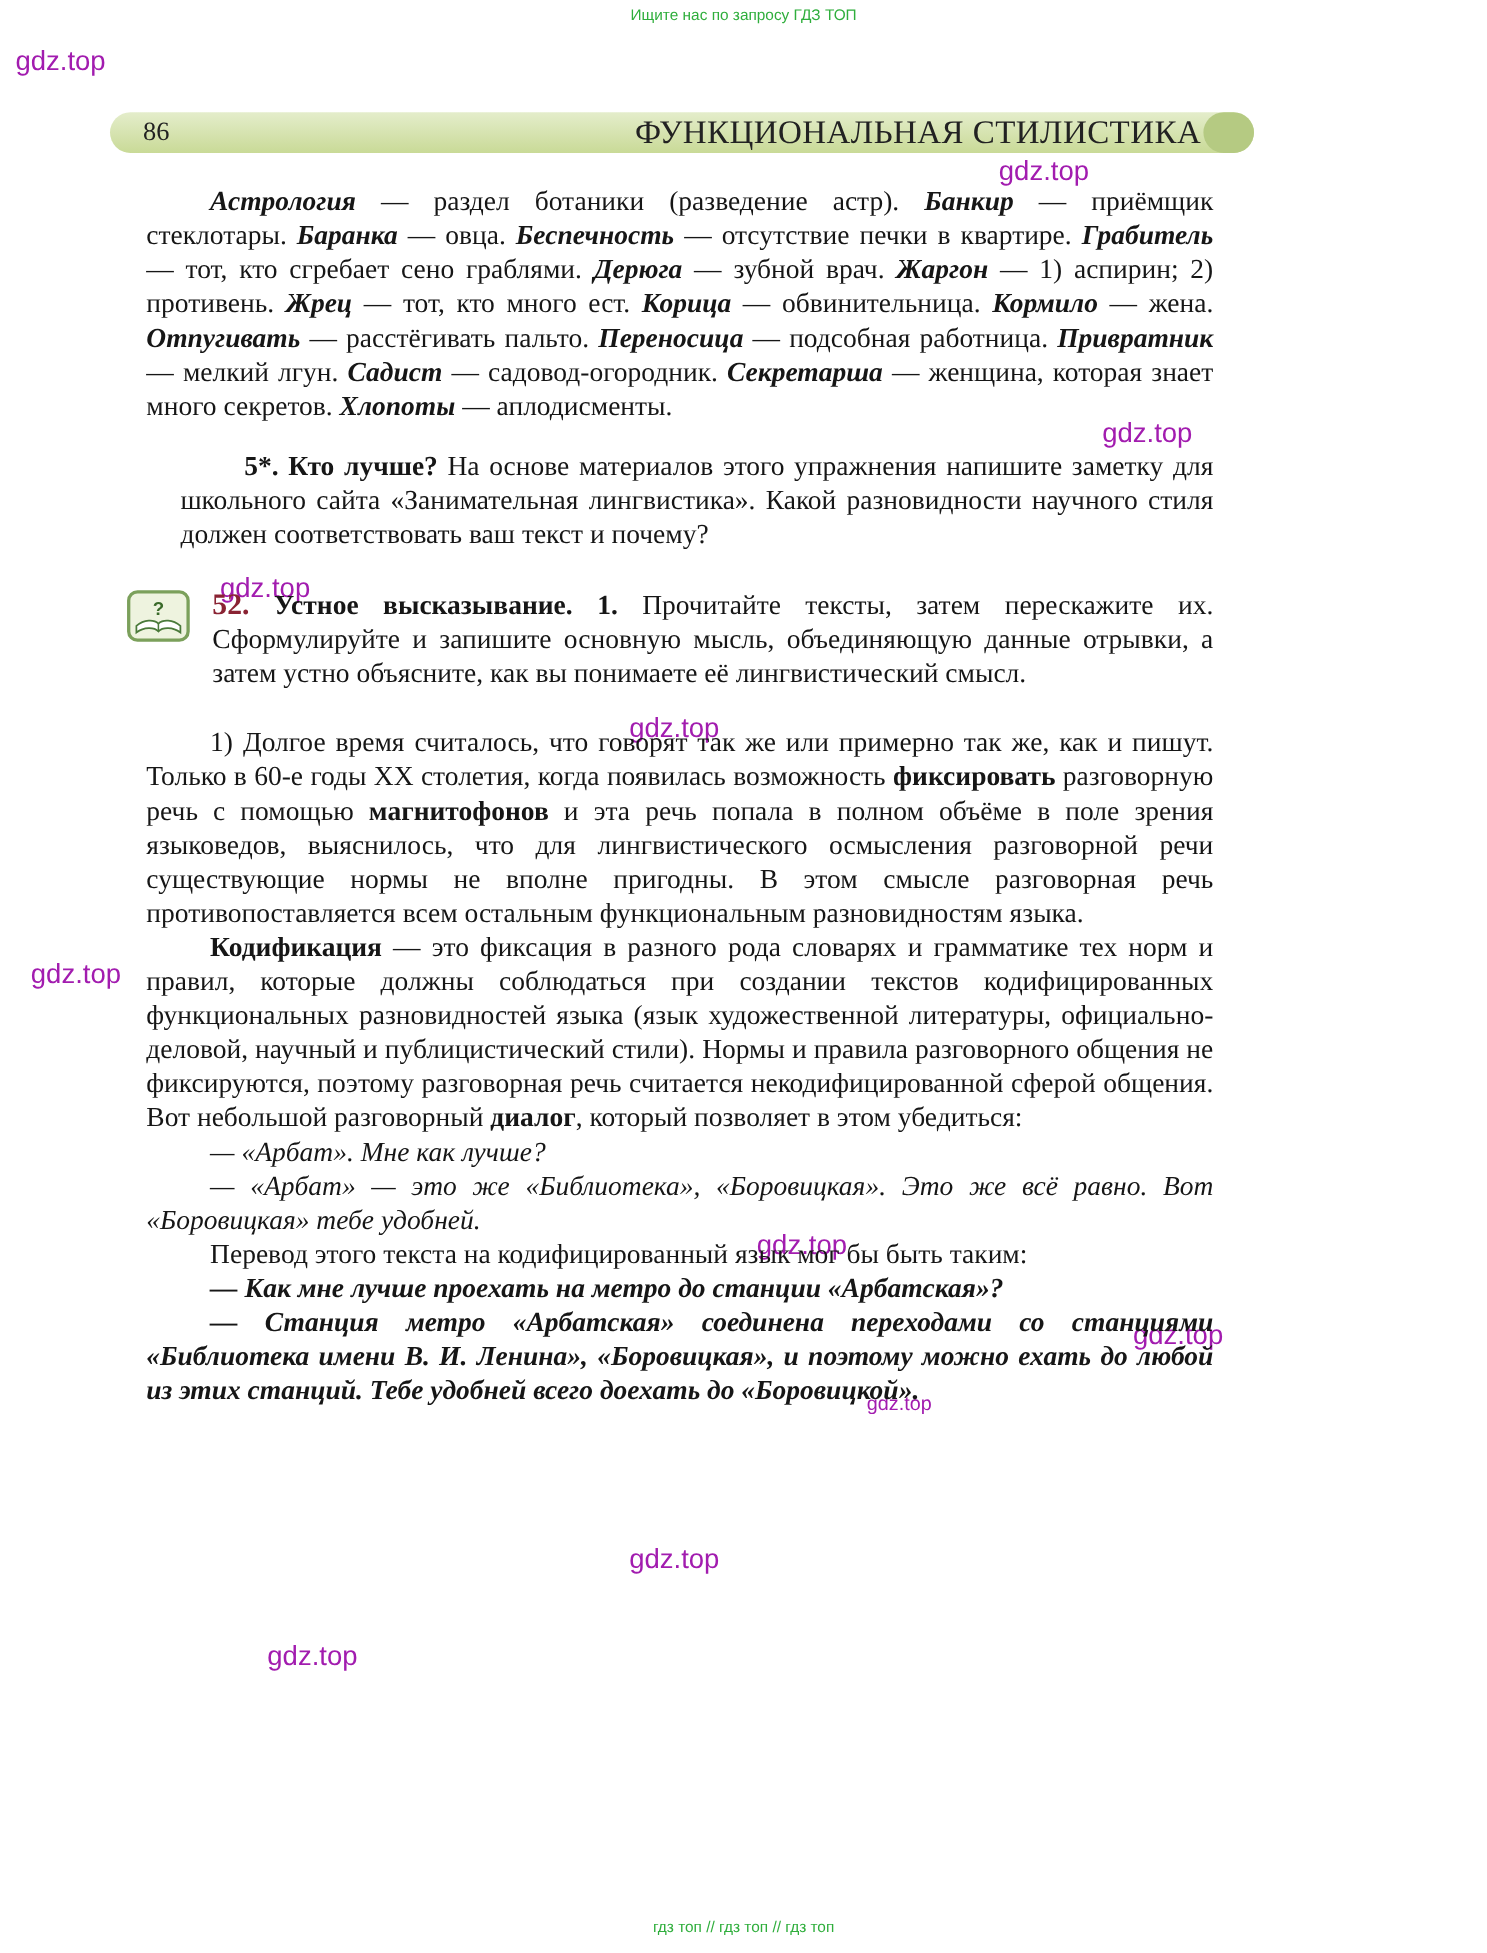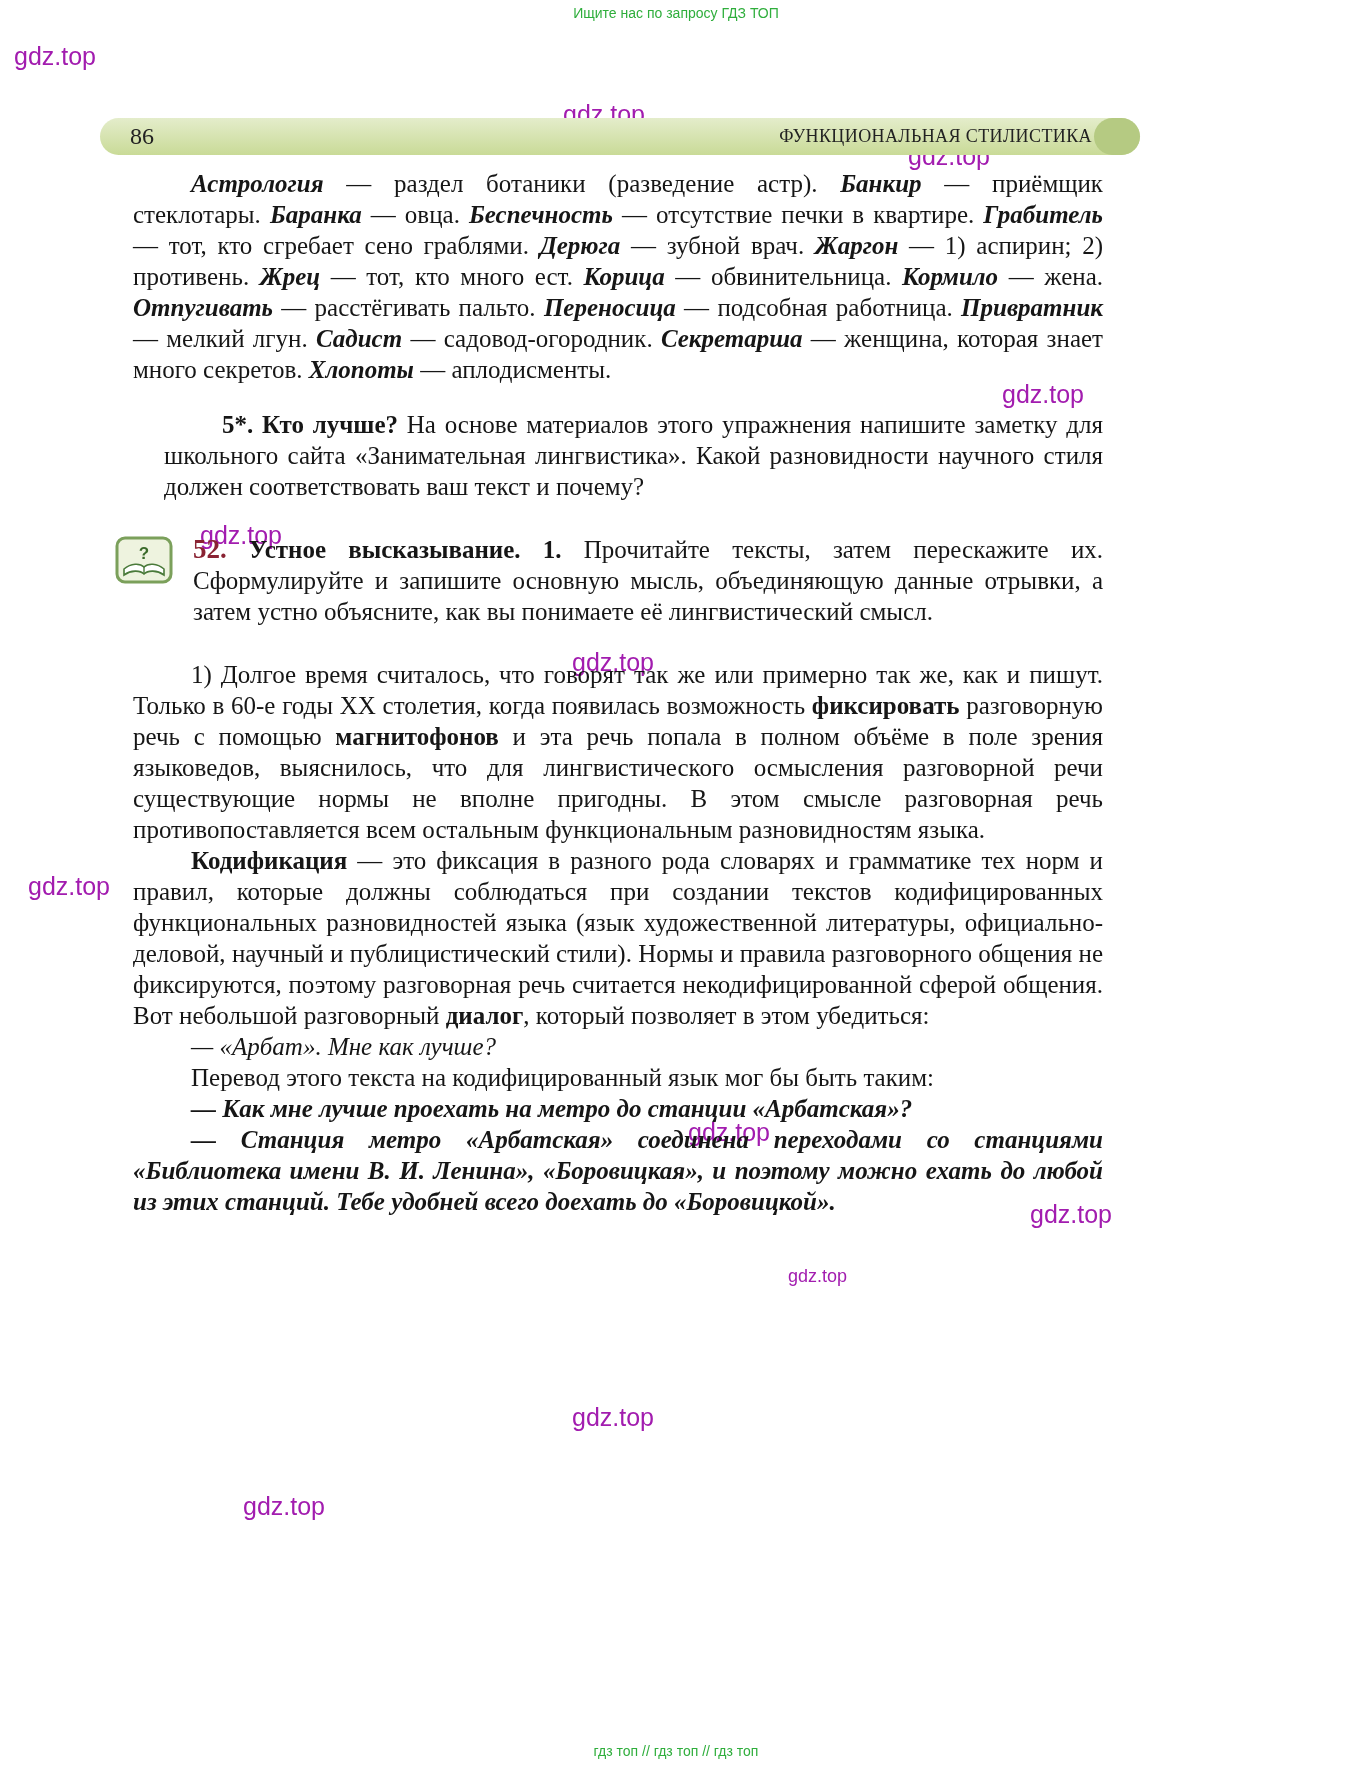--- a/index.html
+++ b/index.html
@@ -35,35 +35,35 @@
   .wm5 { top:521px; left:200px; }
   .wm6 { top:648px; left:572px; }
   .wm7 { top:872px; left:28px; }
   .wm8 { top:1118px; left:688px; }
   .wm9 { top:1200px; left:1030px; }
   .wm10 { top:1266px; left:788px; font-size:18px; }
   .wm11 { top:1403px; left:572px; }
   .wm12 { top:1492px; left:243px; }
 
   .header-bar {
-    position:absolute; top:118px; left:100px;
+    position:absolute; top:102px; left:100px;
     width:1040px; height:37px;
     border-radius:19px;
     background:linear-gradient(180deg, var(--header-bar-light,#e4edcb), var(--header-bar-dark,#c9da97));
     display:flex; align-items:center; justify-content:space-between;
     padding:0 48px 0 30px;
   }
   .header-bar::after {
     content:""; position:absolute; right:0; top:0;
     width:46px; height:100%;
     border-radius:19px;
     background:var(--header-cap,#b5ca82);
   }
   .page-num { font-size:24px; color:#222; }
-  .header-title { font-size:18px; color:#222; letter-spacing:0.4px; }
+  .header-title { font-size:30px; color:#222; letter-spacing:0.4px; }
 
   .content {
     position:absolute; top:168px; left:133px; width:970px;
     font-size:25px; line-height:31px;
     color:#161616;
     text-align:justify;
   }
   .para { text-align:justify; }
   .ind { text-indent:58px; }
   .task5 { margin-top:24px;margin-left:31px; }
@@ -127,20 +127,21 @@
       </span>
       <p class="para"><span class="red-b">52.</span><span> </span><span class="b">Устное высказывание.</span><span> </span><span class="b">1.</span><span> Прочитайте тексты, затем перескажите их. Сформулируйте и запишите основную мысль, объединяющую данные отрывки, а затем устно объясните, как вы понимаете её лингвистический смысл.</span></p>
     </div>
 
     <p class="para ind gap-top"><span>1) Долгое время считалось, что говорят так же или примерно так же, как и пишут. Только в 60-е годы XX столетия, когда появилась возможность </span><span class="b">фиксировать</span><span> разговорную речь с помощью </span><span class="b">магнитофонов</span><span> и эта речь попала в полном объёме в поле зрения языковедов, выяснилось, что для лингвистического осмысления разговорной речи существующие нормы не вполне пригодны. В этом смысле разговорная речь противопоставляется всем остальным функциональным разновидностям языка.</span></p>
 
     <p class="para ind"><span class="b">Кодификация</span><span> — это фиксация в разного рода словарях и грамматике тех норм и правил, которые должны соблюдаться при создании текстов кодифицированных функциональных разновидностей языка (язык художественной литературы, официально-деловой, научный и публицистический стили). Нормы и правила разговорного общения не фиксируются, поэтому разговорная речь считается некодифицированной сферой общения. Вот небольшой разговорный </span><span class="b">диалог</span><span>, который позволяет в этом убедиться:</span></p>
 
     <p class="para ind"><span class="i">— «Арбат». Мне как лучше?</span></p>
 
+    <p class="para ind"><span class="i">— «Арбат» — это же «Библиотека», «Боровицкая». Это же всё равно. Вот «Боровицкая» тебе удобней.</span></p>
 
     <p class="para ind"><span>Перевод этого текста на кодифицированный язык мог бы быть таким:</span></p>
 
     <p class="para ind"><span class="bi">— Как мне лучше проехать на метро до станции «Арбатская»?</span></p>
 
     <p class="para ind"><span class="bi">— Станция метро «Арбатская» соединена переходами со станциями «Библиотека имени В. И. Ленина», «Боровицкая», и поэтому можно ехать до любой из этих станций. Тебе удобней всего доехать до «Боровицкой».</span></p>
 
 
   </div>
 

